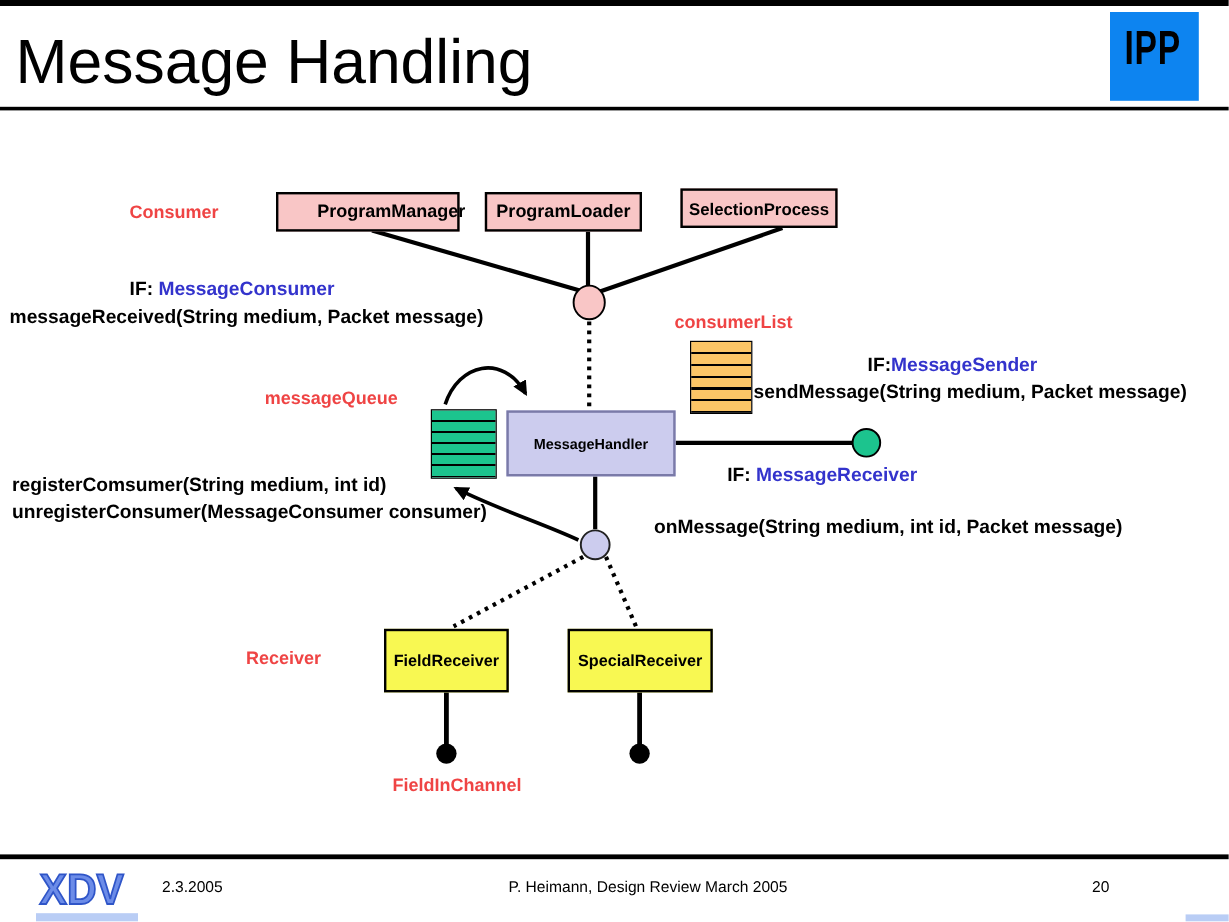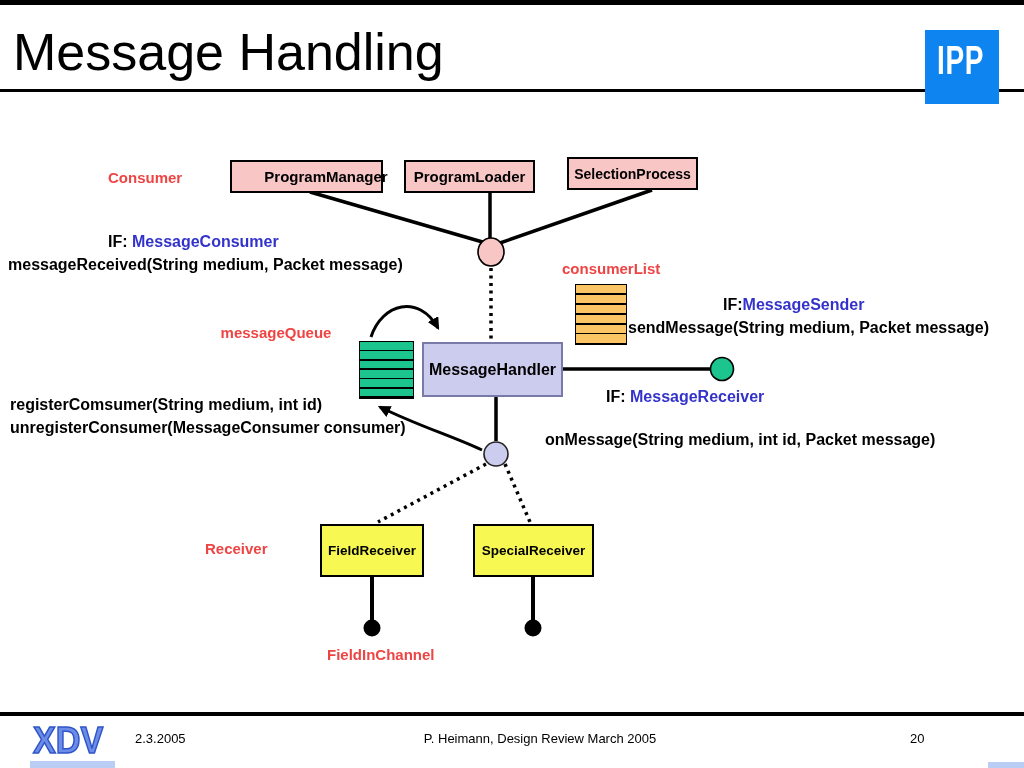--- a/index.html
+++ b/index.html
@@ -4,41 +4,41 @@
 <style>
   html,body{margin:0;padding:0;}
   body{width:1024px;height:768px;position:relative;background:#ffffff;
        font-family:"Liberation Sans",sans-serif;overflow:hidden;}
   .abs{position:absolute;}
   
   .topbar{left:0;top:0;width:1024px;height:5px;background:#000;}
   .page-title{left:13px;top:22px;font-size:52px;font-weight:400;color:#000;white-space:nowrap;}
   .title-rule{left:0;top:89px;width:1024px;height:3px;background:#000;}
   .footer-rule{left:0;top:712px;width:1024px;height:4px;background:#000;}
-  .ipp-logo{left:925px;top:10px;width:74px;height:74px;background:#0d84f0;color:#ffffff;overflow:hidden;margin-top:20px;}
+  .ipp-logo{left:925px;top:10px;width:74px;height:74px;background:#0d84f0;color:#000000;overflow:hidden;}
   .ipp-logo span{display:inline-block;font-weight:700;font-size:40px;letter-spacing:1px;
                  transform:scaleX(0.70);transform-origin:left top;margin:8px 0 0 12px;}
   .xdv-logo{left:33px;top:720px;font-size:36px;font-weight:700;color:#6c8ce8;
             -webkit-text-stroke:1.5px #2f55c8;letter-spacing:0px;transform:scaleX(0.95);
             transform-origin:left top;white-space:nowrap;}
   .xdv-underline{left:30px;top:761px;width:85px;height:7px;background:#b9cdf5;}
   .corner-mark{left:988px;top:762px;width:36px;height:6px;background:#b9cdf5;}
   .footer-text{top:731px;font-size:13px;color:#000;white-space:nowrap;}
   .footer-date{left:135px;}
   .footer-credit{left:56px;width:968px;text-align:center;}
   .footer-page{left:910px;}
   
   .lbl{font-size:15px;font-weight:700;color:#ef4444;white-space:nowrap;}
   .ann{font-size:16px;font-weight:700;color:#000;white-space:nowrap;}
   .if-name{color:#3333cc;}
   
   .node{display:flex;align-items:center;justify-content:center;font-weight:700;color:#000;
         white-space:nowrap;box-sizing:border-box;}
   .pinkbox{background:#f9c6c6;border:2px solid #000;font-size:15px;}
-  .mhbox{background:#ccccee;border:2px solid #7a7aa8;font-size:16px;}
+  .mhbox{background:#ccccee;border:2px solid #7a7aa8;font-size:12px;}
   .ybox{background:#f8f852;border:2px solid #000;font-size:13.5px;}
   .stack{box-sizing:border-box;border:1.6px solid #000;}
   .stack.green{background:repeating-linear-gradient(to bottom,#1cc48e 0px,#1cc48e 7.8px,#000 7.8px,#000 9.3px);}
   .stack.orange{background:repeating-linear-gradient(to bottom,#fbc566 0px,#fbc566 8.2px,#000 8.2px,#000 9.9px);}
   svg.overlay{position:absolute;left:0;top:0;width:1024px;height:768px;pointer-events:none;}
   .z2{z-index:2;}
 </style>
 </head>
 <body>
 

